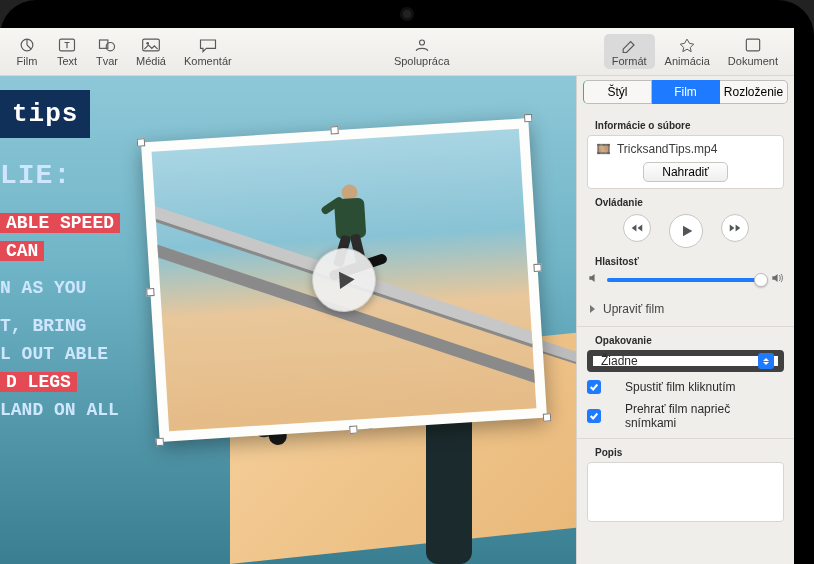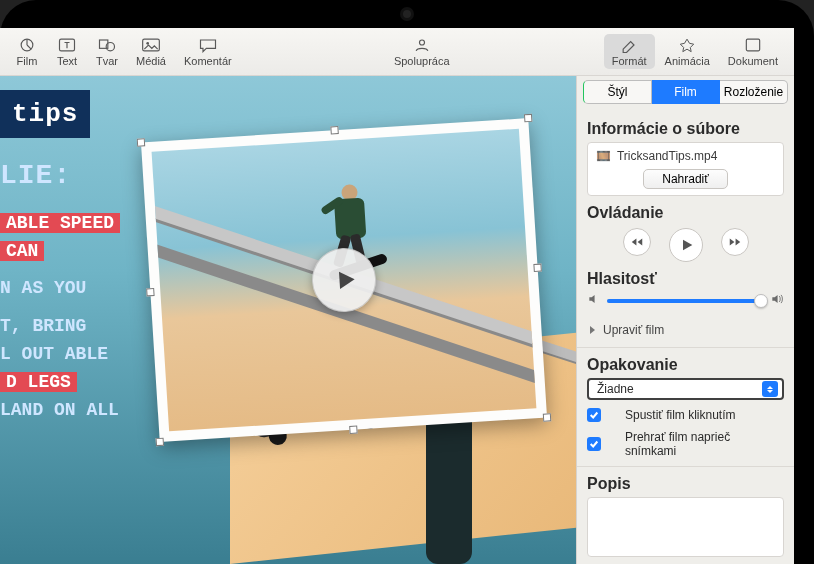--- a/index.html
+++ b/index.html
@@ -96,41 +96,41 @@
   .h-tm{top:-4px;left:50%;margin-left:-4px;} .h-bm{bottom:-4px;left:50%;margin-left:-4px;}
   .h-ml{left:-4px;top:50%;margin-top:-4px;} .h-mr{right:-4px;top:50%;margin-top:-4px;}
   
   .tabs{ display:flex; height:24px; font-size:12px; }
   .tab{ flex:1; display:flex; align-items:center; justify-content:center;
     border:1px solid #bdbdbd; border-left:none; background:#f8f7f5; cursor:pointer;}
   .tab:first-child{ border-left:1px solid #22c55e; border-radius:5px 0 0 5px;}
   .tab:last-child{ border-radius:0 5px 5px 0;}
   .tab.active{ background:#1e7bff; color:#fff; border-color:#1e7bff;}
   .panel{ padding:8px 10px; font-size:12px; color:#2b2b2b; overflow-y:auto; flex:1;}
-  .sect-title{ font-weight:600; margin:8px 0 4px; font-size:16px;}
+  .sect-title{ font-weight:600; margin:8px 8px 4px; font-size:10px;}
   .filebox{ background:#fff; border:1px solid #d8d5d1; border-radius:4px; padding:6px 8px;}
   .fileline{ display:flex; align-items:center; gap:6px; color:#3b3b3b;}
   .replace{ margin-top:6px; display:flex; justify-content:center;}
   .btn{ font-size:12px; padding:2px 18px; background:linear-gradient(#fdfdfd,#efefef);
     border:1px solid #c9c6c2; border-radius:5px; cursor:pointer;}
   .ctrls{ display:flex; justify-content:center; gap:18px; margin:6px 0 4px;}
   .cbtn{ width:28px; height:28px; border-radius:50%; background:#fff;
     border:1px solid #c8c5c1; display:flex; align-items:center; justify-content:center; cursor:pointer;}
   .cbtn.play{ width:34px; height:34px;}
   .cbtn svg{ width:14px; height:14px; fill:#555;}
   .cbtn.play svg{ width:16px; height:16px; margin-left:2px;}
   .vol{ display:flex; align-items:center; gap:6px; margin:2px 0 10px;}
   .vol .track{ flex:1; height:4px; background:#c9c7c3; border-radius:3px; position:relative;}
   .vol .fill{ position:absolute; left:0; top:0; bottom:0; width:96%; background:#1e7bff; border-radius:3px;}
   .vol .knob{ position:absolute; right:2%; top:50%; transform:translate(50%,-50%);
     width:14px; height:14px; border-radius:50%; background:#fff; border:1px solid #bcbcbc; box-shadow:0 1px 2px rgba(0,0,0,.2);}
   .disclose{ display:flex; align-items:center; gap:6px; cursor:pointer; color:#444; padding:4px 0;}
   .disclose svg{ width:10px; height:10px; fill:#777;}
   hr.sep{ border:none; border-top:1px solid #dcd9d4; margin:6px -10px;}
-  .select{ width:100%; height:22px; border:2px solid #404040; border-radius:4px;
+  .select{ width:100%; height:22px; border:6px solid #404040; border-radius:4px;
     background:#fff; display:flex; align-items:center; justify-content:space-between;
     padding:0 4px 0 8px; font-size:12px; cursor:pointer;}
   .select .chev{ width:16px; height:16px; background:#1e7bff; border-radius:3px;
     display:flex; flex-direction:column; align-items:center; justify-content:center;}
   .select .chev::before,.select .chev::after{content:"";width:0;height:0;border-left:3px solid transparent;border-right:3px solid transparent;}
   .select .chev::before{border-bottom:3px solid #fff;margin-bottom:1px;}
   .select .chev::after{border-top:3px solid #fff;}
   .chk{ display:flex; align-items:center; gap:24px; margin:8px 0; cursor:pointer;}
   .chkbox{ width:14px; height:14px; border-radius:3px; background:#1e7bff;
     display:flex; align-items:center; justify-content:center;}

